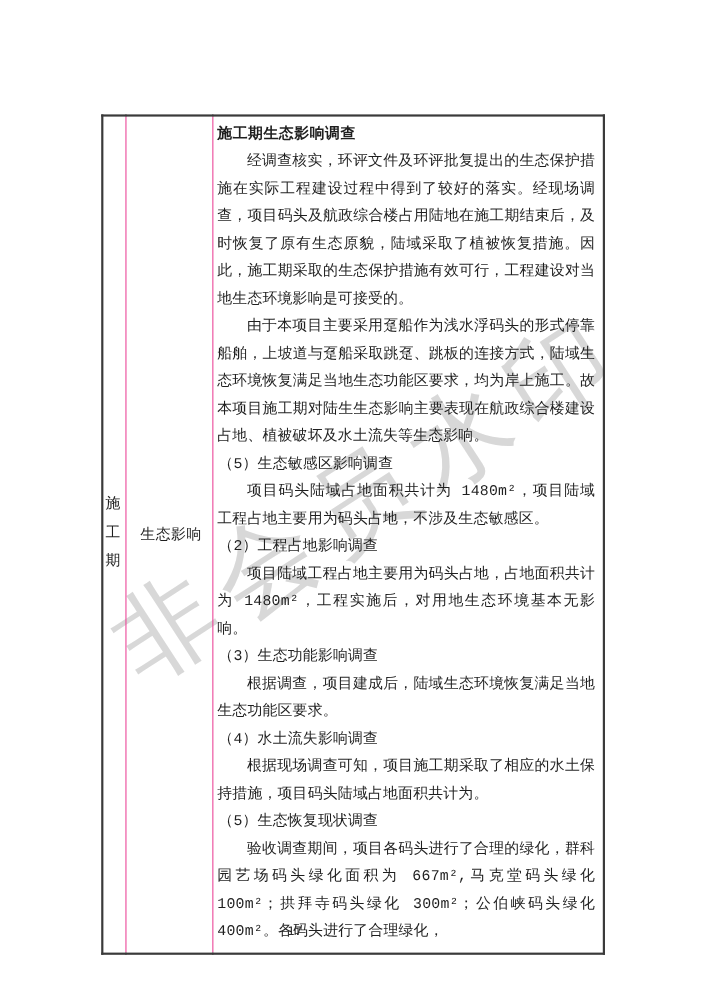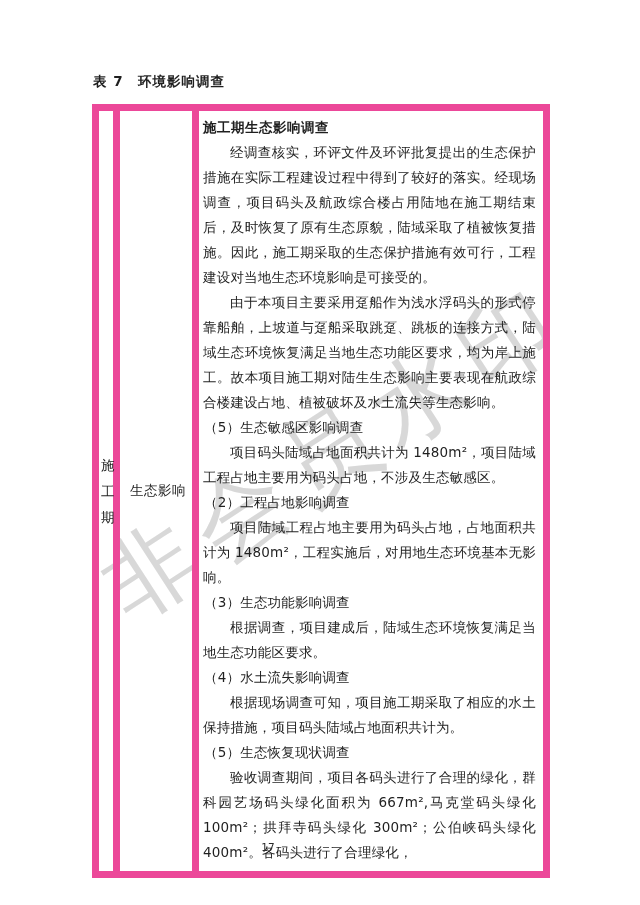--- a/index.html
+++ b/index.html
@@ -49,23 +49,24 @@
     position: absolute;
     left: 92px;
     top: 104px;
     width: 458px;
     border-collapse: collapse;
     table-layout: fixed;
     z-index: 2;
     border: 2px solid #3a3a3a;
   }
   table.report-table td {
-    border: 7px solid #ec4899;
+    border: 1px solid #ec4899;
     font-size: 13.5px;
     color: #1f1f1f;
+    font-family: Liberation Mono, monospace;
   }
 
   td.cell-period {
     width: 21px;
     vertical-align: middle;
     text-align: left;
     word-break: break-all;
     line-height: 26px;
     padding: 0 2px;
     font-size: 13px;
@@ -112,21 +113,20 @@
     z-index: 2;
   }
 </style>
 </head>
 <body>
 
 <div class="page">
 
   <div class="watermark">非会员水印</div>
 
-  <div class="doc-title">表 7　环境影响调查</div>
 
   <table class="report-table">
     <tbody>
         <tr>
       <td class="cell-period">施工期</td>
       <td class="cell-category">生态影响</td>
       <td class="cell-content">
         <div class="content-header">施工期生态影响调查</div>
         <div class="blocks">
               <div class="para">经调查核实，环评文件及环评批复提出的生态保护措施在实际工程建设过程中得到了较好的落实。经现场调查，项目码头及航政综合楼占用陆地在施工期结束后，及时恢复了原有生态原貌，陆域采取了植被恢复措施。因此，施工期采取的生态保护措施有效可行，工程建设对当地生态环境影响是可接受的。</div>

